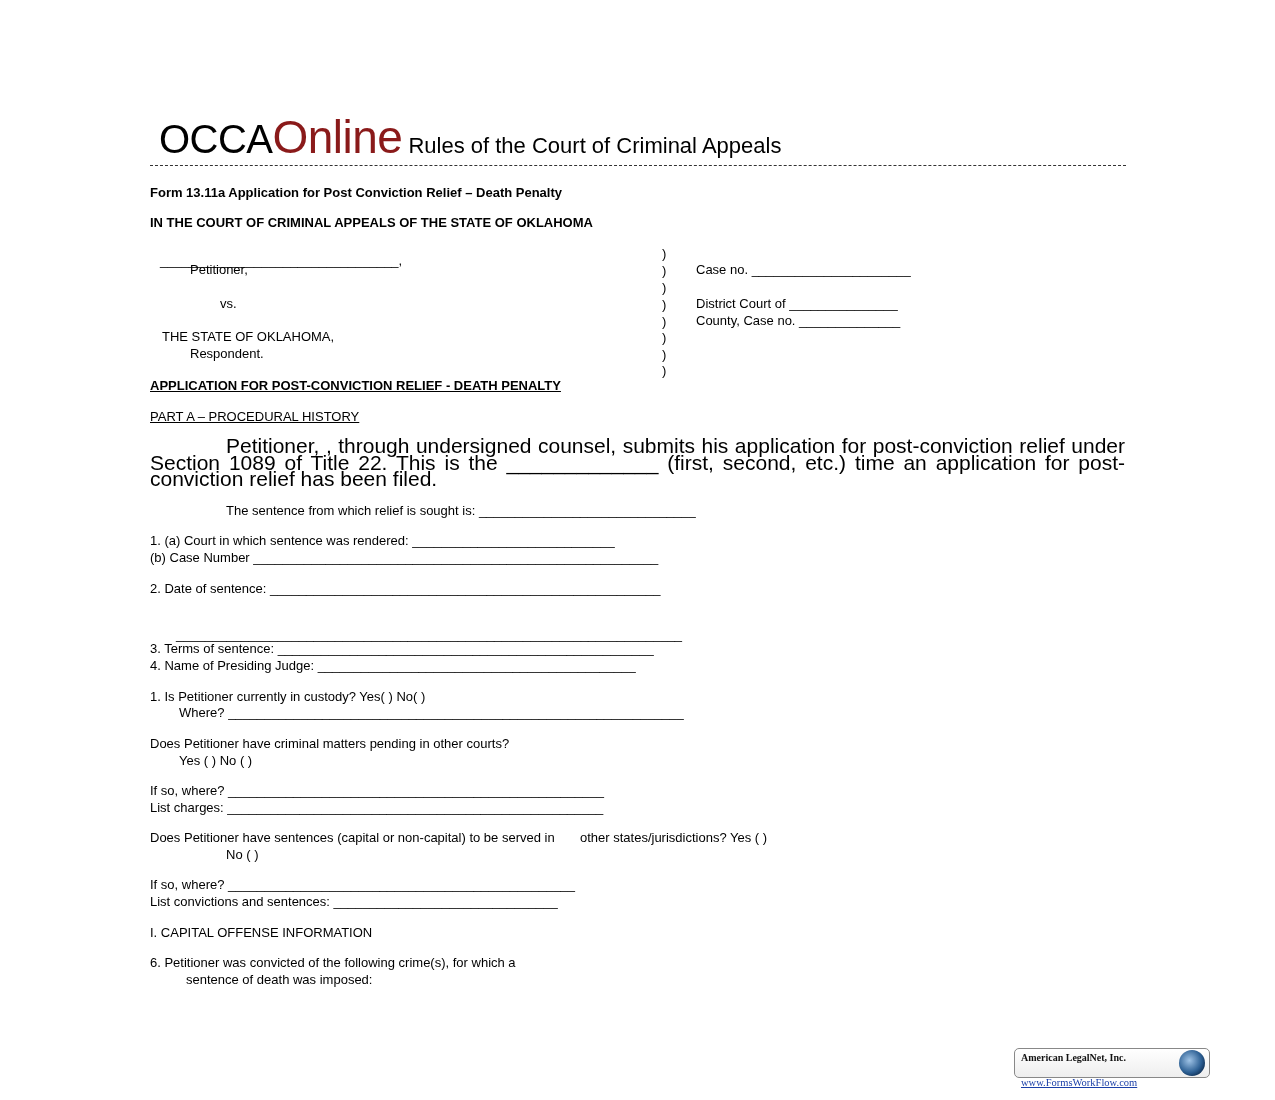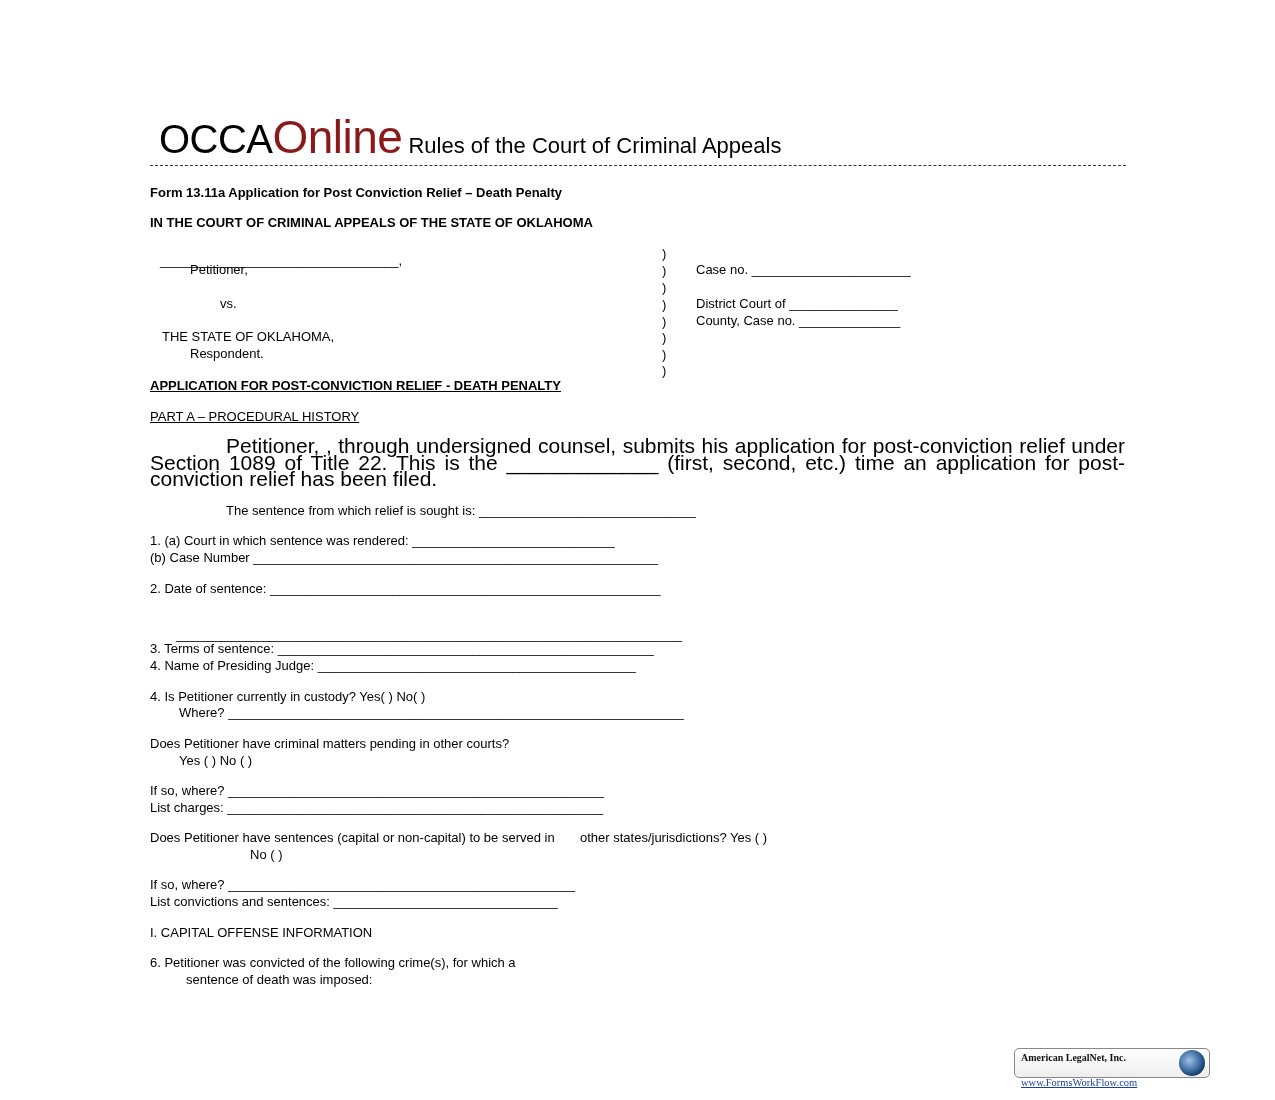--- a/index.html
+++ b/index.html
@@ -58,30 +58,30 @@
 <div class="abs para" style="top:438px; text-indent:76px;">Petitioner, , through undersigned counsel, submits his application for post-conviction relief under Section 1089 of Title 22. This is the _____________ (first, second, etc.) time an application for post-conviction relief has been filed.</div>
 
 <div class="abs t" style="left:226px; top:502px;">The sentence from which relief is sought is: ______________________________</div>
 
 <div class="abs t" style="left:150px; top:532px;">1. (a) Court in which sentence was rendered: ____________________________</div>
 <div class="abs t" style="left:150px; top:549px;">(b) Case Number ________________________________________________________</div>
 <div class="abs t" style="left:150px; top:580px;">2. Date of sentence: ______________________________________________________</div>
 <div class="abs t" style="left:150px; top:640px;">3. Terms of sentence: ____________________________________________________</div>
 <div class="abs t" style="left:176px; top:626px;">______________________________________________________________________</div>
 <div class="abs t" style="left:150px; top:657px;">4. Name of Presiding Judge: ____________________________________________</div>
-<div class="abs t" style="left:150px; top:688px;">4. Is Petitioner currently in custody? Yes( ) No( )</div>
+<div class="abs t" style="left:150px; top:688px;">1. Is Petitioner currently in custody? Yes( ) No( )</div>
 <div class="abs t" style="left:179px; top:704px;">Where? _______________________________________________________________</div>
 
 <div class="abs t" style="left:150px; top:735px;">Does Petitioner have criminal matters pending in other courts?</div>
 <div class="abs t" style="left:179px; top:752px;">Yes ( ) No ( )</div>
 <div class="abs t" style="left:150px; top:782px;">If so, where? ____________________________________________________</div>
 <div class="abs t" style="left:150px; top:799px;">List charges: ____________________________________________________</div>
 
 <div class="abs t" style="left:150px; top:829px;">Does Petitioner have sentences (capital or non-capital) to be served in       other states/jurisdictions? Yes ( )</div>
-<div class="abs t" style="left:226px; top:846px;margin-left:24px;">No ( )</div>
+<div class="abs t" style="left:226px; top:846px;">No ( )</div>
 <div class="abs t" style="left:150px; top:876px;">If so, where? ________________________________________________</div>
 <div class="abs t" style="left:150px; top:893px;">List convictions and sentences: _______________________________</div>
 
 <div class="abs t center" style="left:150px; width:975px; top:924px;">I. CAPITAL OFFENSE INFORMATION</div>
 
 <div class="abs t" style="left:150px; top:954px;">6. Petitioner was convicted of the following crime(s), for which a</div>
 <div class="abs t" style="left:186px; top:971px;">sentence of death was imposed:</div>
 
 <div class="abs badge">
   <span class="badge-name">American LegalNet, Inc.</span>

